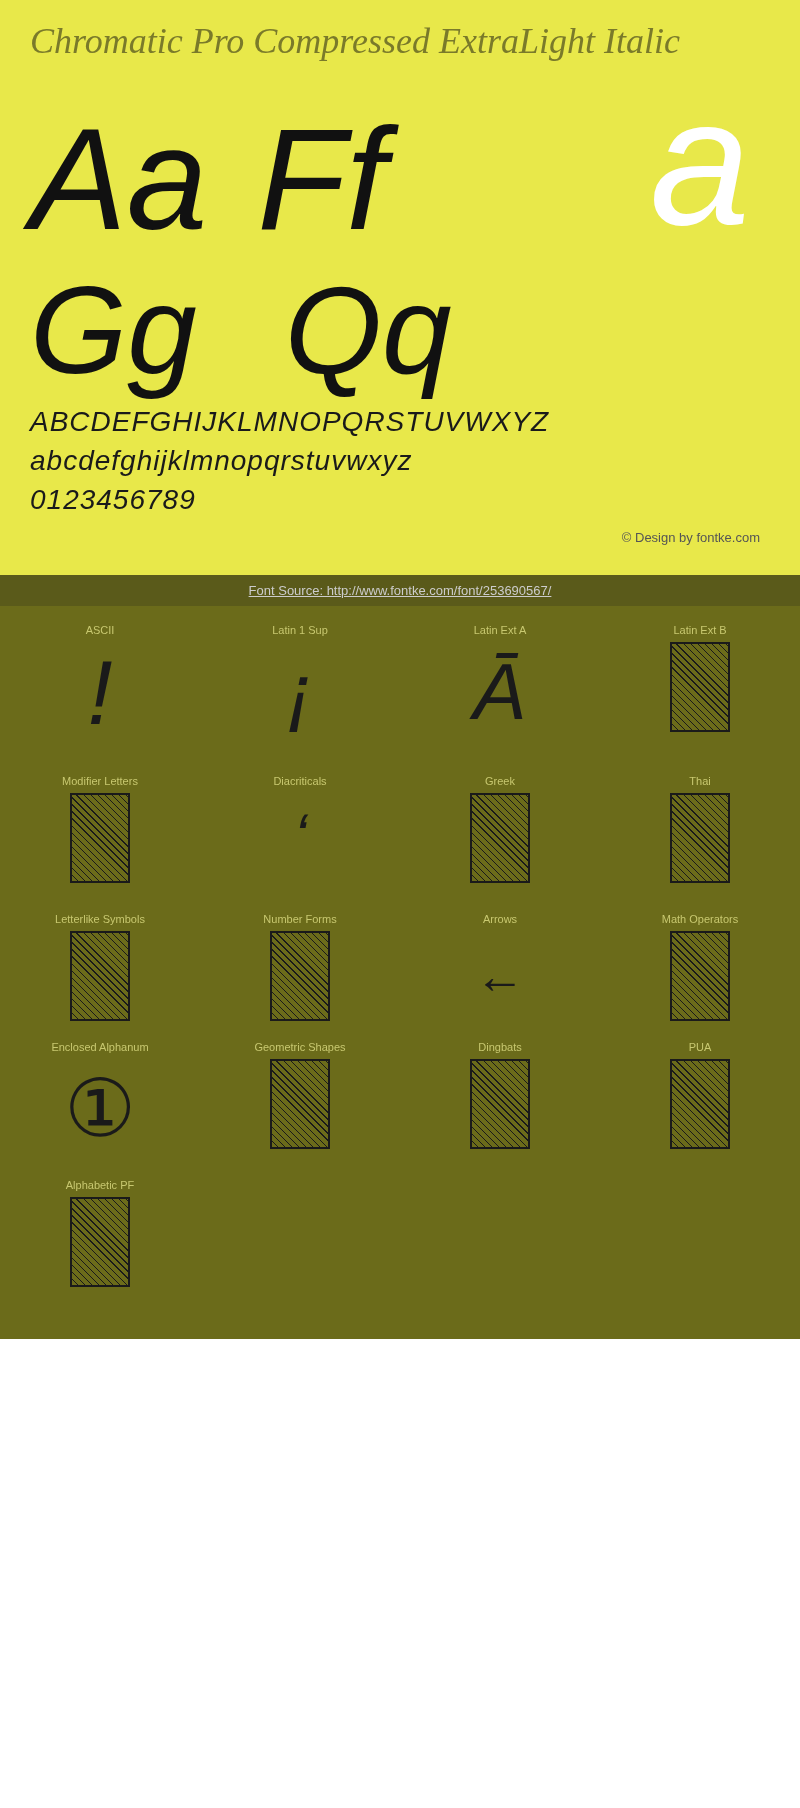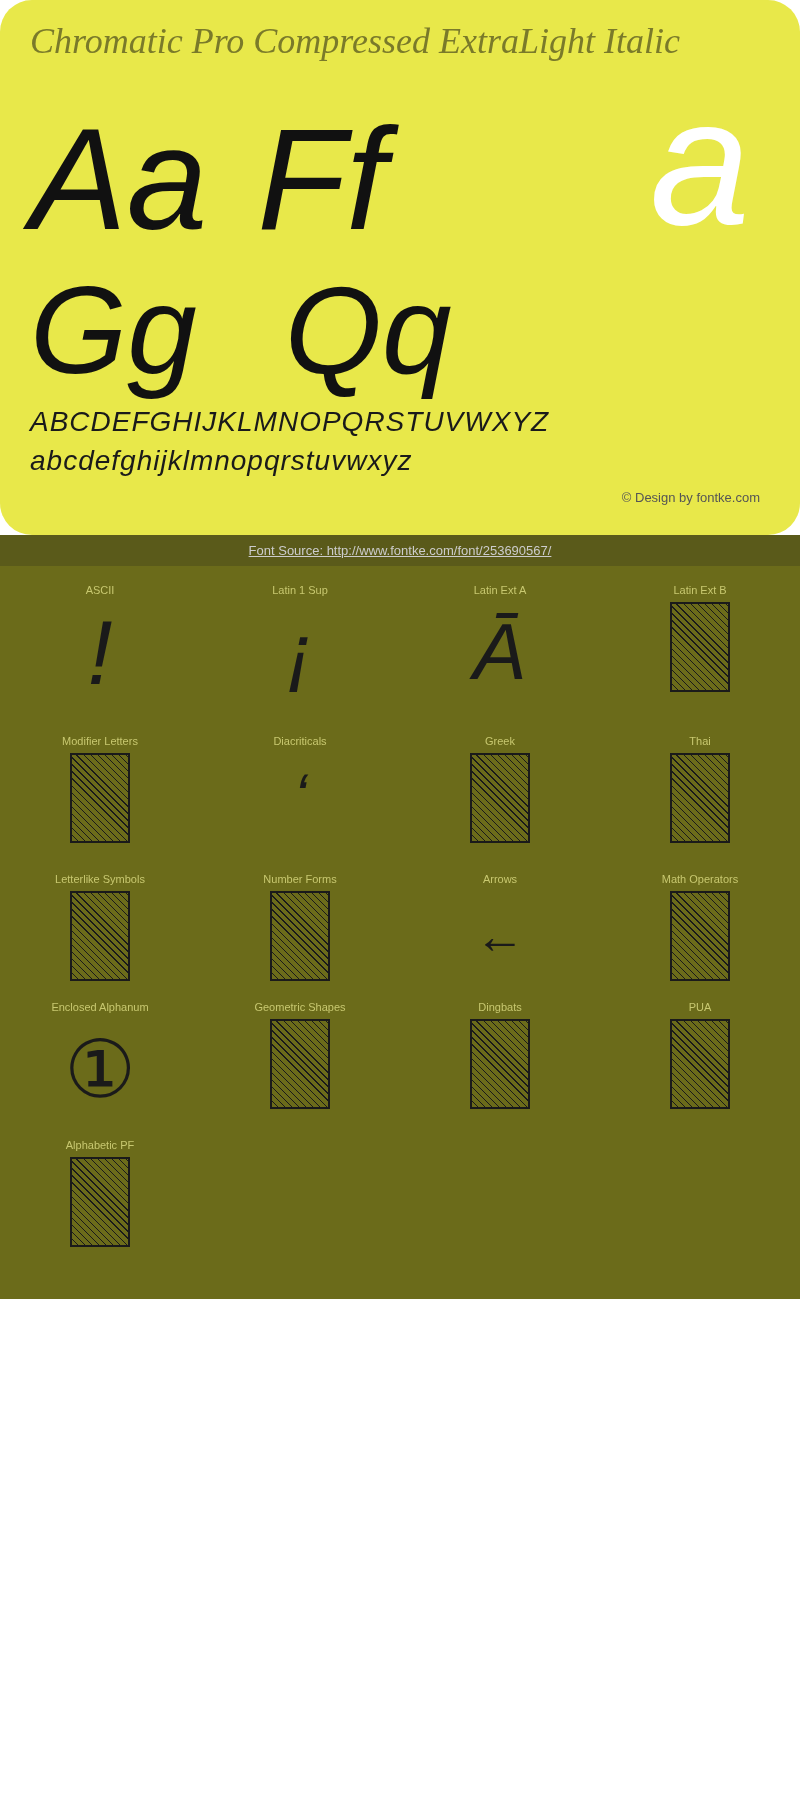--- a/index.html
+++ b/index.html
@@ -2,21 +2,20 @@
 <html><head>
   <meta charset="utf-8">
   <style>
     * { margin: 0; padding: 0; box-sizing: border-box; }
     body { width: 800px; font-family: Arial, sans-serif; }
 
     .top-section {
       background-color: #e8e84a;
       padding: 20px 30px 30px 30px;
       position: relative;
-      border-radius: 32px;
     }
 
     .font-title {
       font-size: 36px;
       color: #7a7a2a;
       font-style: italic;
       font-weight: 300;
       margin-bottom: 20px;
       font-family: Georgia, serif;
     }
@@ -189,20 +188,21 @@
   </div>
 
   <div style="display:flex; align-items:flex-end; height:140px;">
     <div style="font-size:125px; font-style:italic; font-weight:200; color:#111; line-height:1; margin-right:88px; font-family:'Arial Narrow', Arial, sans-serif;">Gg</div>
     <div style="font-size:125px; font-style:italic; font-weight:200; color:#111; line-height:1; font-family:'Arial Narrow', Arial, sans-serif;">Qq</div>
   </div>
 
   <div class="alphabet-section">
     <div class="alphabet-line" style="font-family:'Arial Narrow',Arial,sans-serif;">ABCDEFGHIJKLMNOPQRSTUVWXYZ</div>
     <div class="alphabet-line" style="font-family:'Arial Narrow',Arial,sans-serif;">abcdefghijklmnopqrstuvwxyz</div>
+    <div class="alphabet-line" style="font-family:'Arial Narrow',Arial,sans-serif;">0123456789</div>
   </div>
 
   <div class="copyright-line">© Design by fontke.com</div>
 </div>
 
 <div class="source-bar">Font Source: http://www.fontke.com/font/253690567/</div>
 
 <div class="grid-section">
 
   <div class="grid-row">

